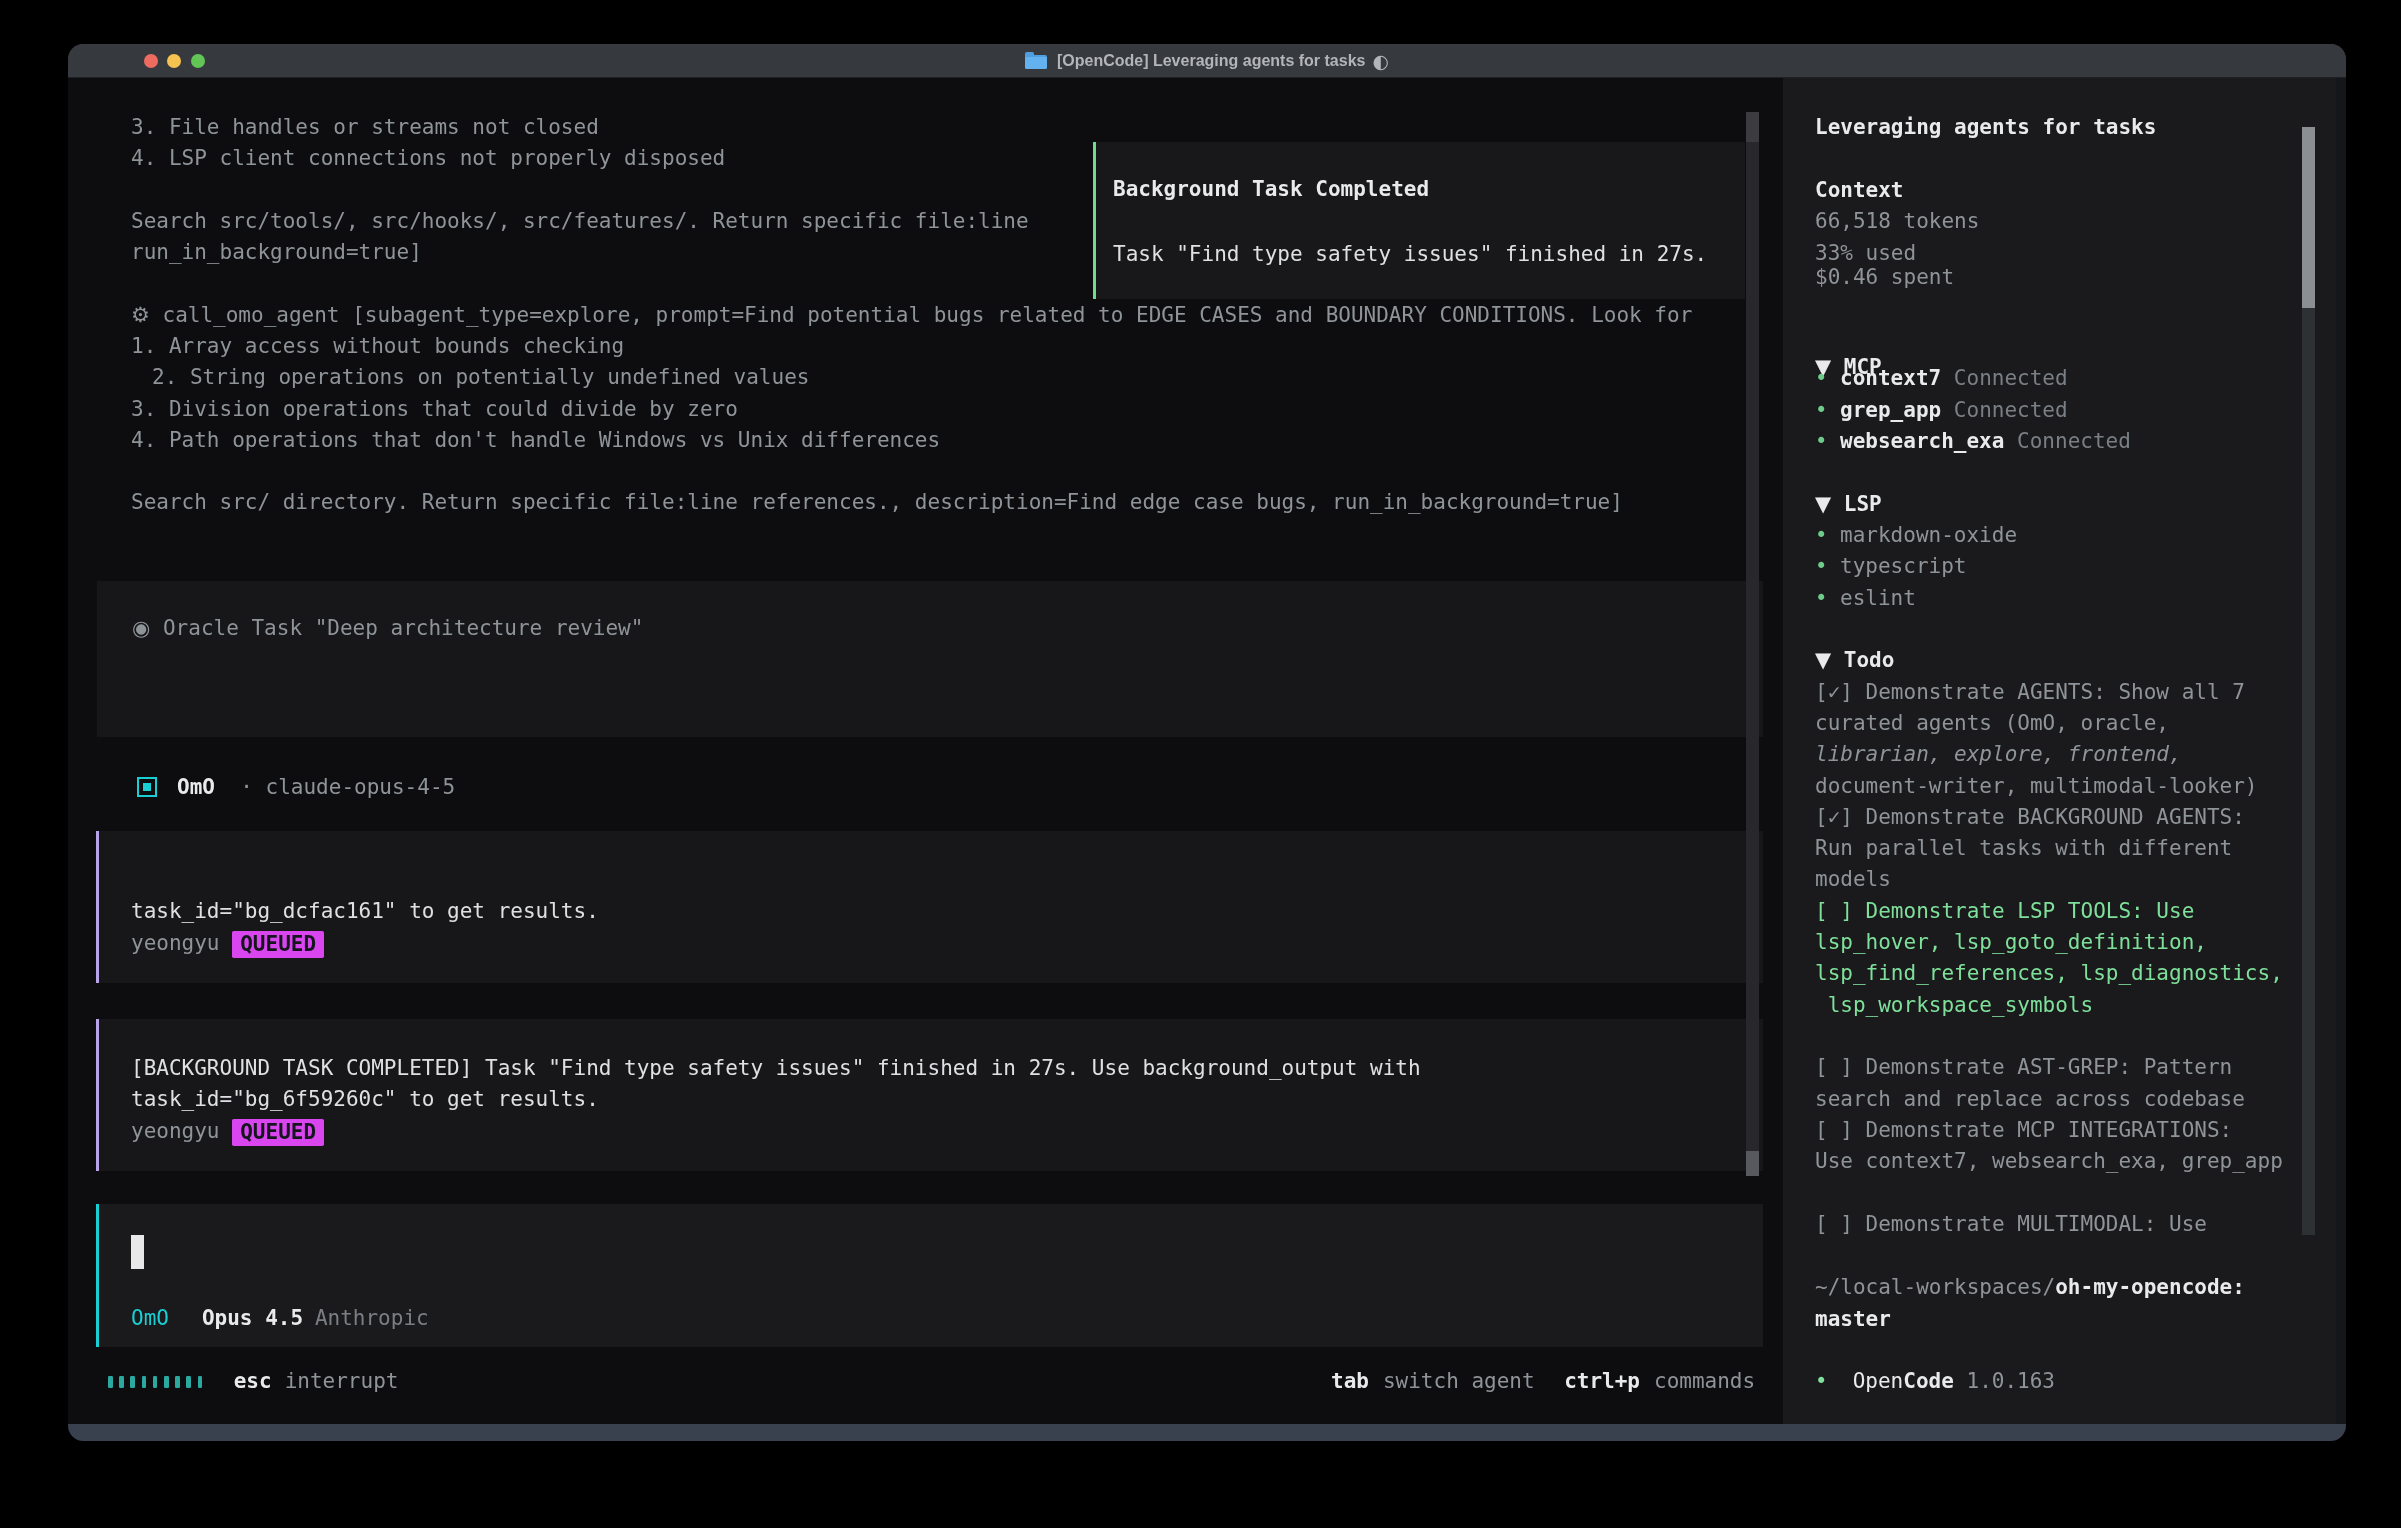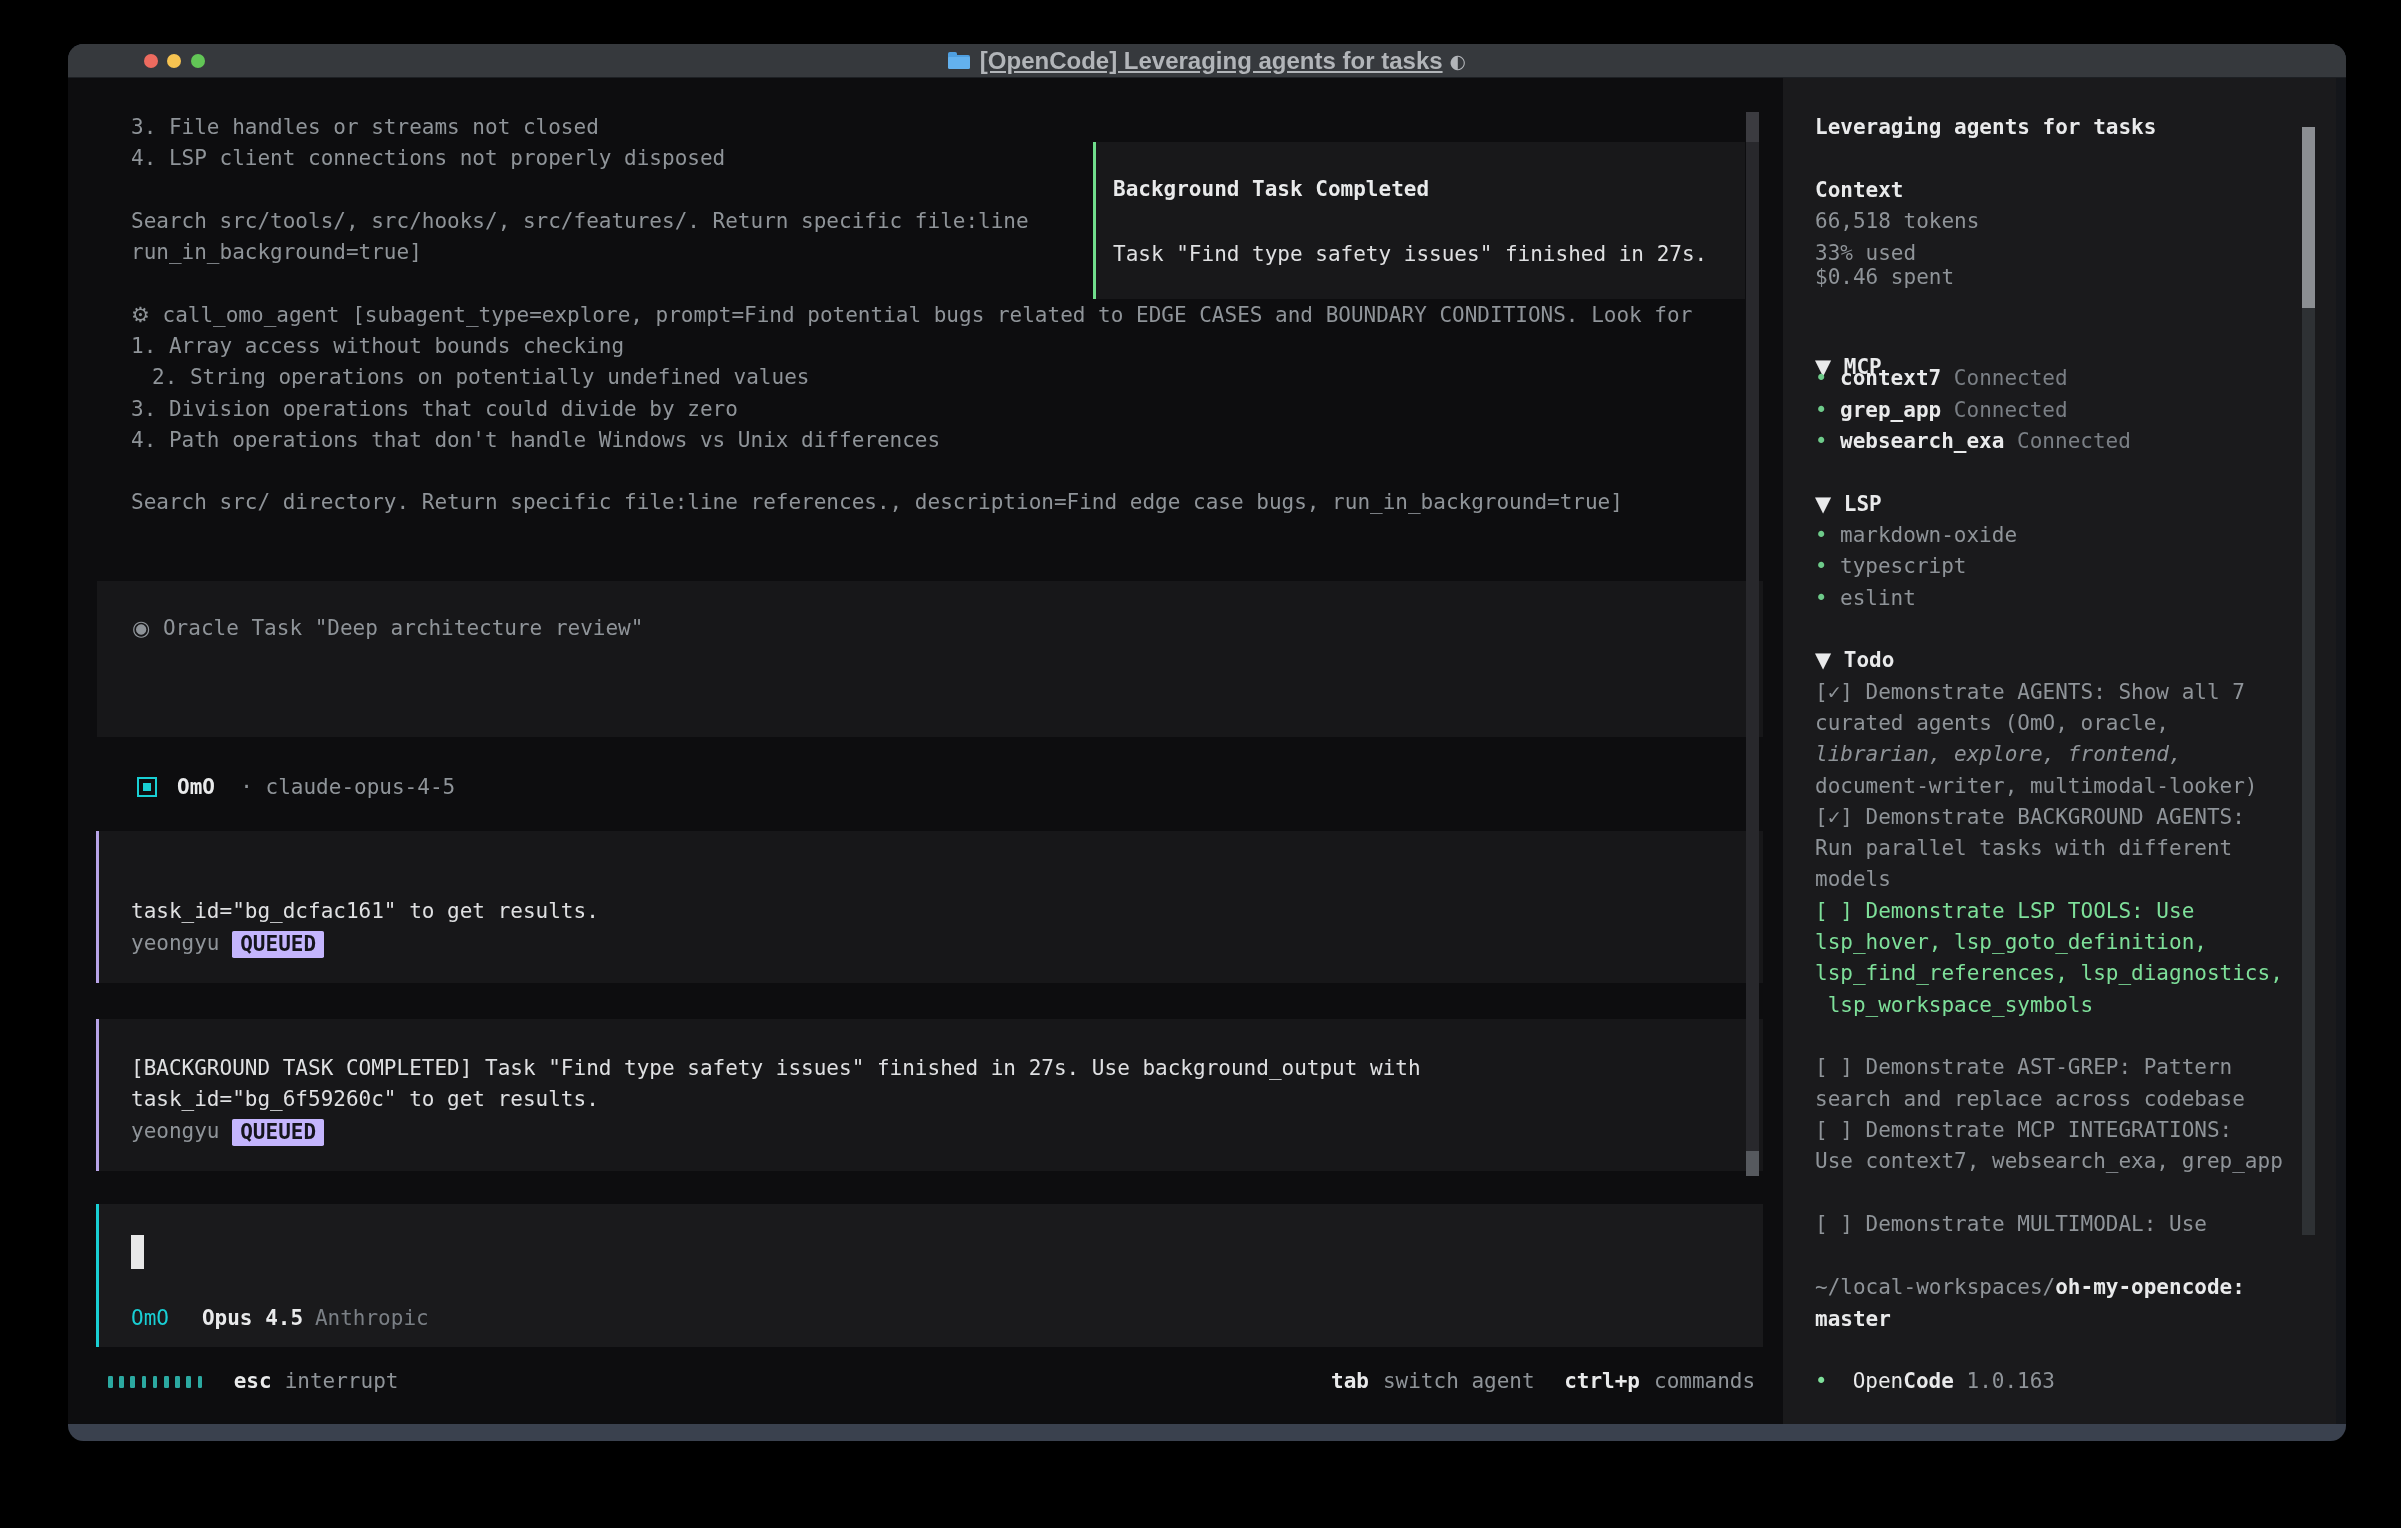--- a/index.html
+++ b/index.html
@@ -19,35 +19,35 @@
   .bright{color:#dfe0e2;}
   .dim{color:#7a7f85;}
   .green{color:#7ee09a;}
   .cyan{color:#19cfd4;}
   .b{font-weight:bold;}
   
   .panel{position:absolute;background:#171719;}
   #notif-box{left:1093px;top:142px;width:652px;height:157px;background:#18181a;border-left:3px solid #70dd8c;box-sizing:border-box;}
   #task1-box,#task2-box{left:96px;width:1667px;height:152px;border-left:3px solid #b7a4e8;box-sizing:border-box;}
   #input-box{left:96px;top:1204px;width:1667px;height:143px;background:#1a1a1c;border-left:3px solid #19cfd4;box-sizing:border-box;}
-  .badge{display:inline-block;background:#c4b5fd;color:#15151d;font-weight:bold;border-radius:1.8px;padding:0 8.3px;height:27px;line-height:27px;vertical-align:middle;margin-left:12.4px;}
+  .badge{display:inline-block;background:#d946ef;color:#15151d;font-weight:bold;border-radius:1.8px;padding:0 8.3px;height:27px;line-height:27px;vertical-align:middle;margin-left:12.4px;}
   
   .omo-icon{position:absolute;width:20px;height:20px;border:2.4px solid #19cfd4;box-sizing:border-box;}
   .omo-icon-inner{position:absolute;left:3.5px;top:3.5px;width:8.3px;height:8.3px;background:#19cfd4;}
   
   .sb-track{position:absolute;background:#28282c;}
   .sb-thumb{position:absolute;background:#8b8e92;}
   
   .spin-dot{display:inline-block;width:4.7px;height:11.8px;background:#2ba9a1;margin-right:6.5px;border-radius:1.2px;vertical-align:middle;}
   
   .folder{position:relative;width:22.5px;height:16.5px;margin-right:9.5px;}
   .folder .back{position:absolute;left:0;top:2.4px;width:22.5px;height:14px;background:#4f9fe0;border-radius:1.8px;}
   .folder .tab{position:absolute;left:0;top:0;width:9.5px;height:4.7px;background:#4f9fe0;border-radius:1.8px 1.8px 0 0;}
   .folder .front{position:absolute;left:0;top:4.7px;width:22.5px;height:11.8px;background:#63b1ee;border-radius:1.2px 1.2px 1.8px 1.8px;}
-  #title-text{color:#b2b5b9;font-size:24px;font-weight:bold;text-decoration:underline;}
+  #title-text{color:#b2b5b9;font-size:16px;font-weight:bold;}
   #title-moon{color:#b2b5b9;font-size:19px;font-weight:normal;margin-left:7px;font-family:"DejaVu Sans",sans-serif;}
   .glyph{font-family:"DejaVu Sans",sans-serif;}
 </style>
 </head>
 <body>
 
 <div id="window-bg" class="abs"></div>
 <div id="titlebar" class="abs">
   <span class="traffic" style="left:76px;background:#ed6b5f;"></span>
   <span class="traffic" style="left:99px;background:#f6c351;"></span>

